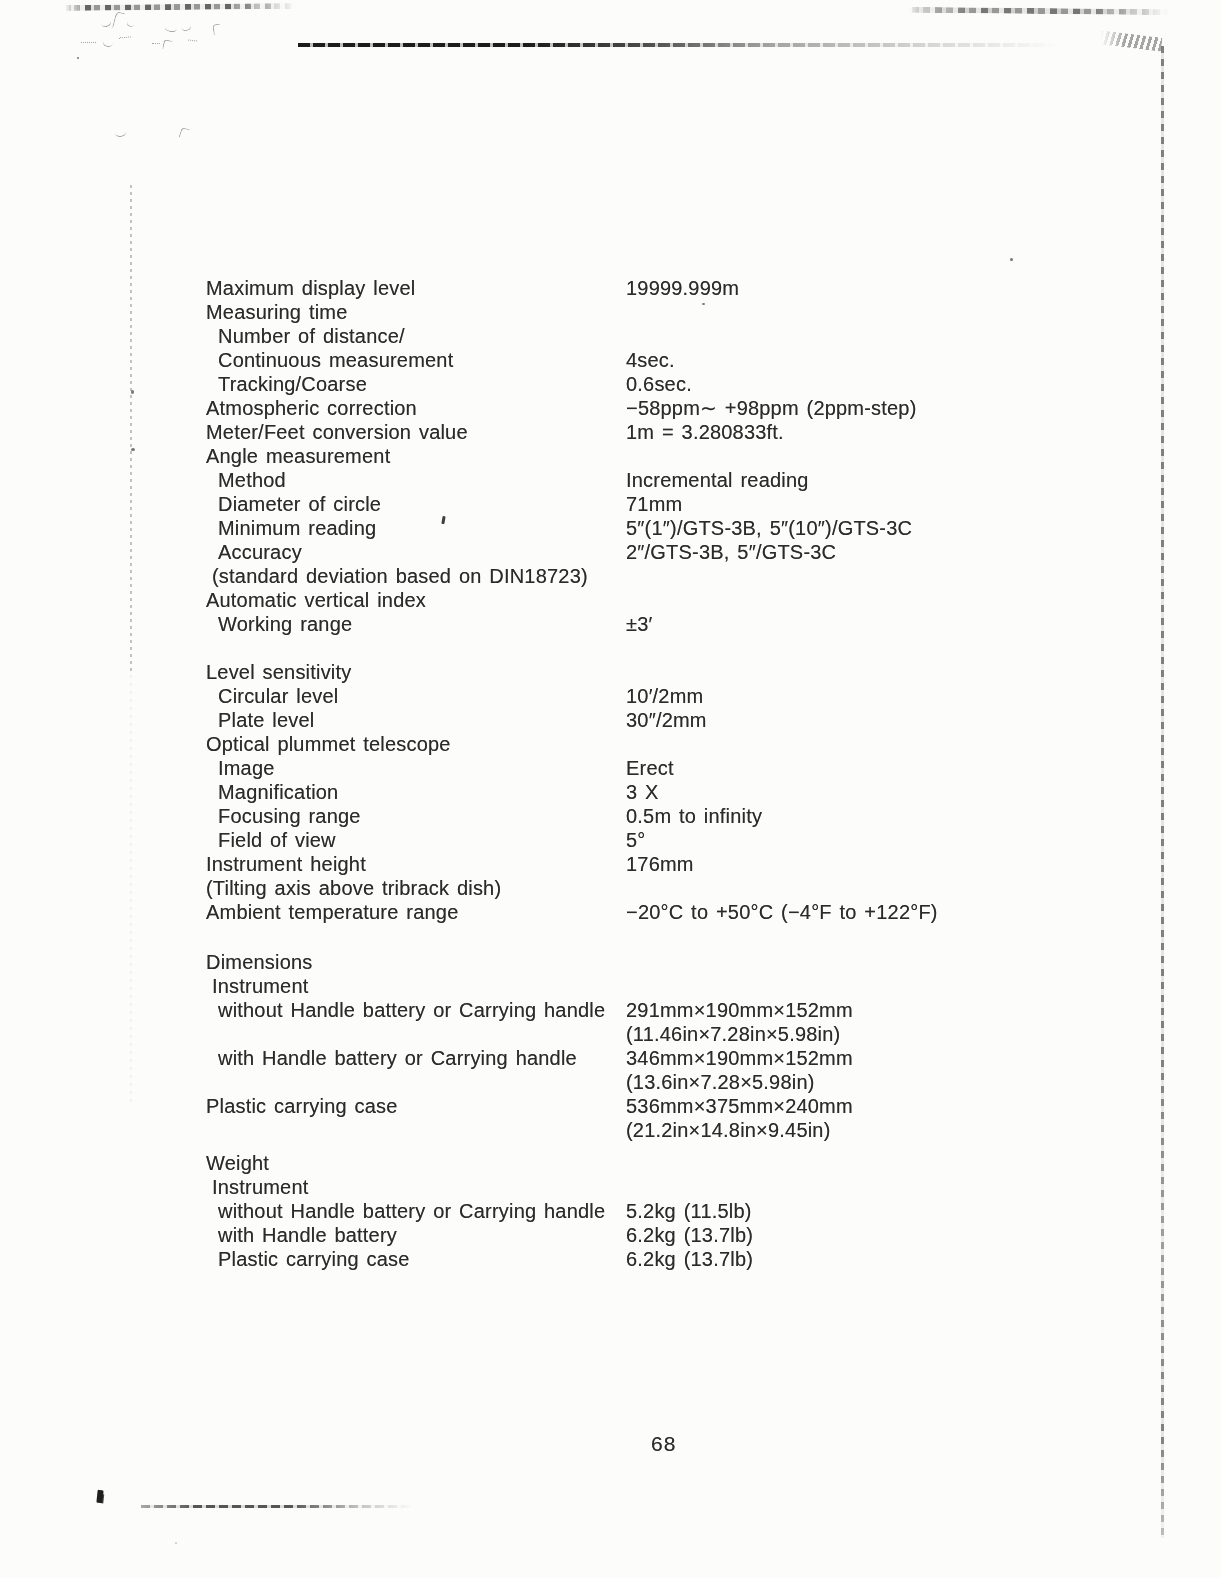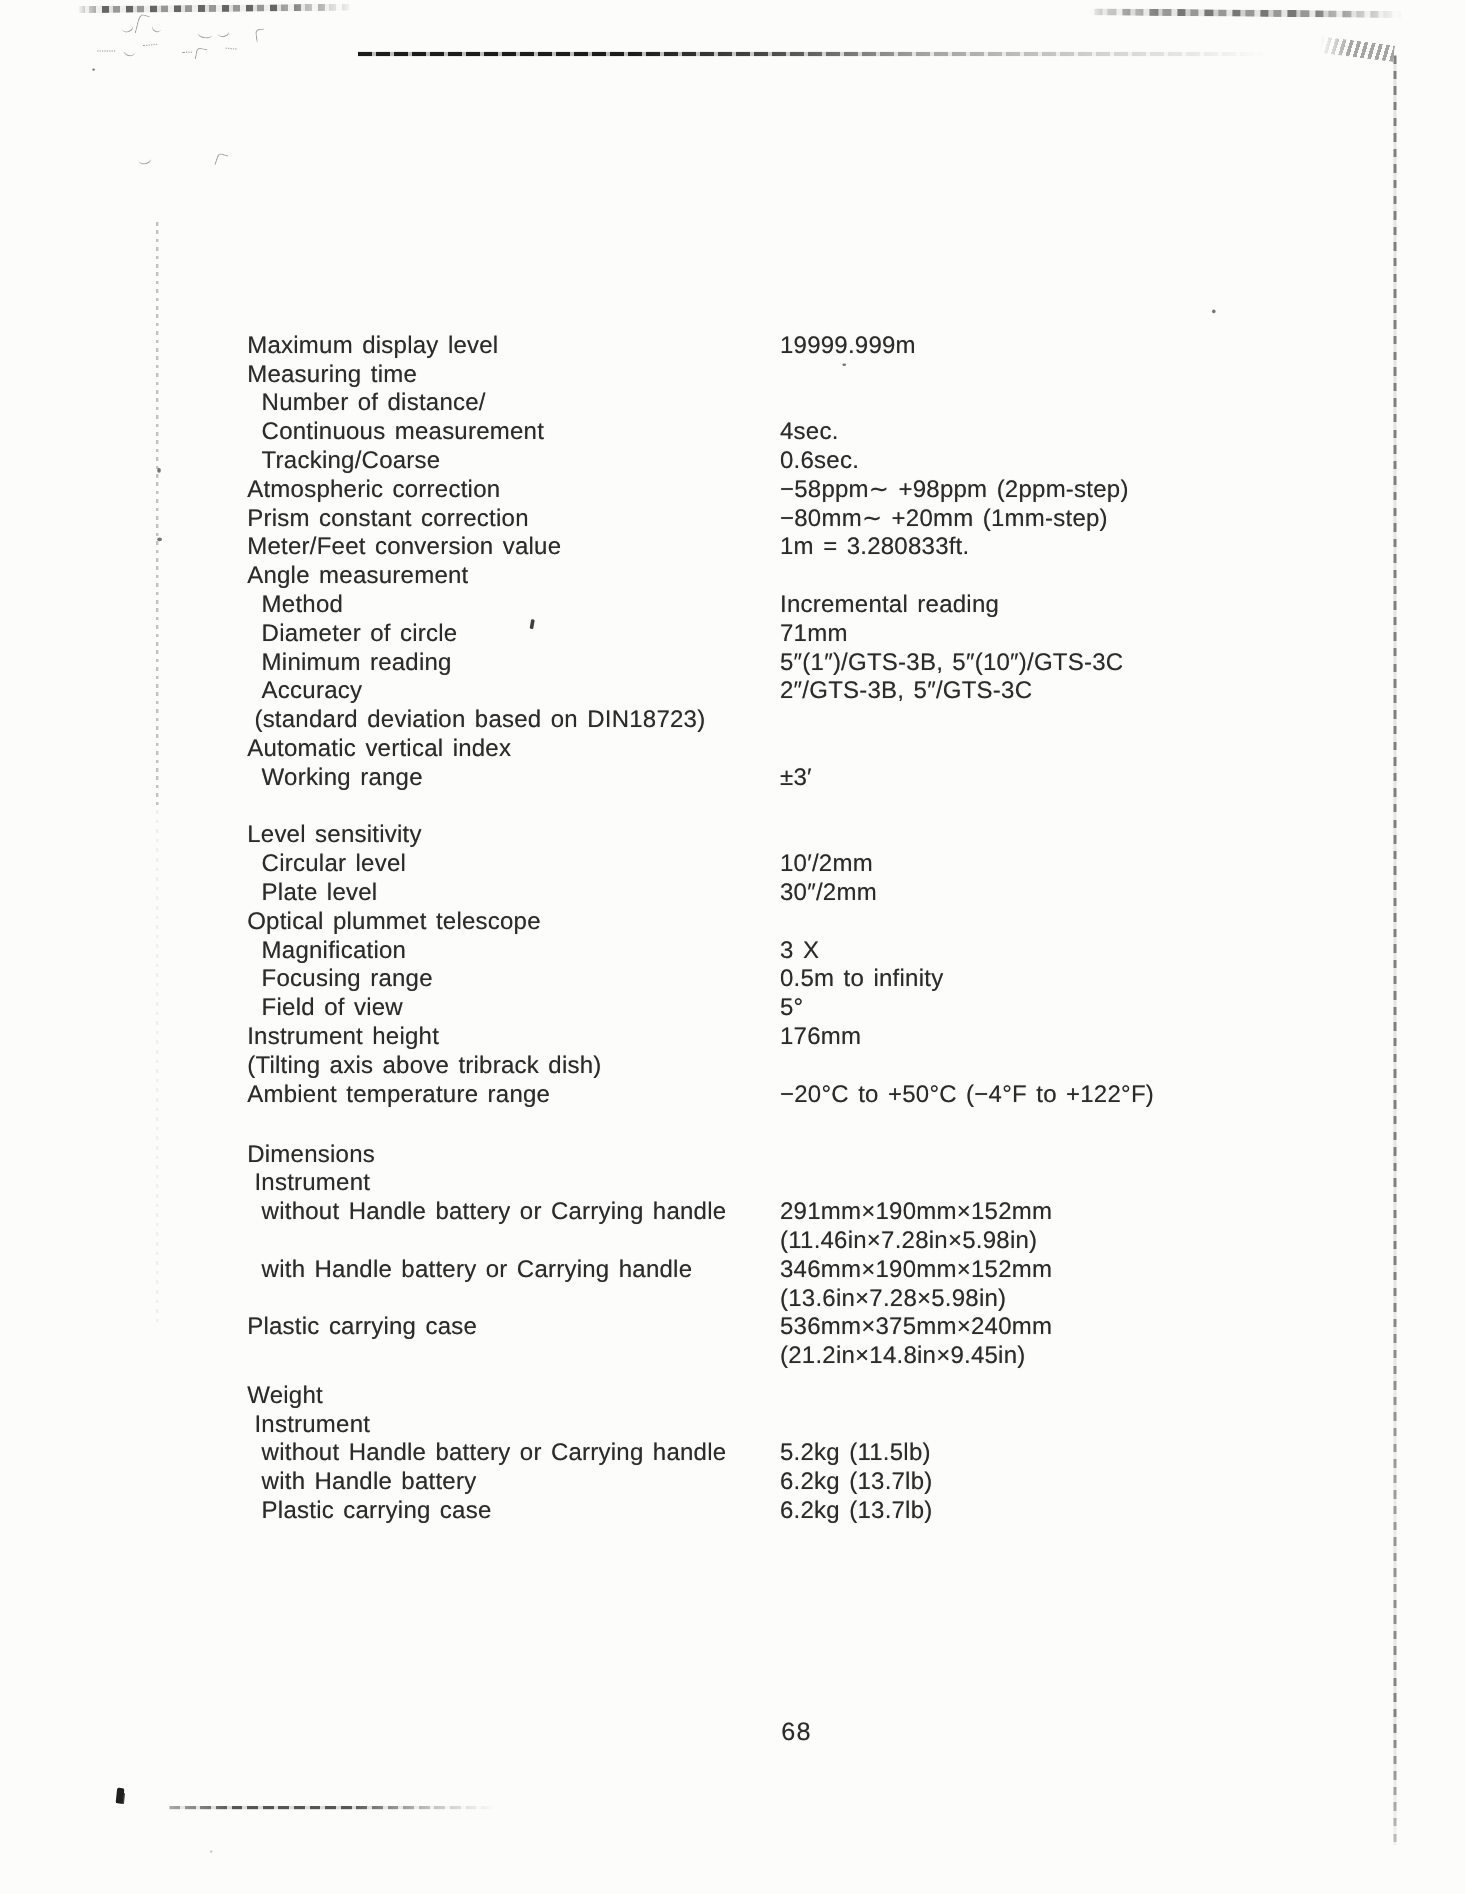--- a/index.html
+++ b/index.html
@@ -22,21 +22,21 @@
     left: 191px; top: 276px;
     width: 1000px;
     font-size: 20px;
     line-height: 24px;
     letter-spacing: 0.2px;
     word-spacing: 2px;
     text-shadow: 0 0 0.6px rgba(43,43,43,0.55);
   }
   .row { position: relative; height: 24px; white-space: nowrap; }
   .row .label { display: inline-block; }
-  .row .value { position: absolute; left: 444px; top: 0; }
+  .row .value { position: absolute; left: 420px; top: 0; }
   
   .pageno {
     position: absolute;
     left: 636px; top: 1432px;
     font-size: 21px;
     line-height: 24px;
     letter-spacing: 1px;
     text-shadow: 0 0 0.6px rgba(43,43,43,0.55);
   }
   
@@ -175,24 +175,20 @@
     </div>
       <div class="row">
       <span class="label" style="padding-left: 12px;">Tracking/Coarse</span>
       <span class="value">0.6sec.</span>
     </div>
       <div class="row">
       <span class="label" style="padding-left: 0px; text-align: right;">Atmospheric correction</span>
       <span class="value">−58ppm∼ +98ppm (2ppm-step)</span>
     </div>
       <div class="row">
-      <span class="label" style="padding-left: 0px;">Prism constant correction</span>
-      <span class="value">−80mm∼ +20mm (1mm-step)</span>
-    </div>
-      <div class="row">
       <span class="label" style="padding-left: 0px;">Meter/Feet conversion value</span>
       <span class="value">1m = 3.280833ft.</span>
     </div>
       <div class="row">
       <span class="label" style="padding-left: 0px;">Angle measurement</span>
       <span class="value"></span>
     </div>
       <div class="row">
       <span class="label" style="padding-left: 12px;">Method</span>
       <span class="value">Incremental reading</span>
@@ -231,20 +227,24 @@
     </div>
       <div class="row">
       <span class="label" style="padding-left: 12px;">Plate level</span>
       <span class="value">30″/2mm</span>
     </div>
       <div class="row">
       <span class="label" style="padding-left: 0px; text-align: center;">Optical plummet telescope</span>
       <span class="value"></span>
     </div>
       <div class="row">
+      <span class="label" style="padding-left: 12px;">Image</span>
+      <span class="value">Erect</span>
+    </div>
+      <div class="row">
       <span class="label" style="padding-left: 12px; text-align: right;">Magnification</span>
       <span class="value">3 X</span>
     </div>
       <div class="row">
       <span class="label" style="padding-left: 12px;">Focusing range</span>
       <span class="value">0.5m to infinity</span>
     </div>
       <div class="row">
       <span class="label" style="padding-left: 12px;">Field of view</span>
       <span class="value">5°</span>

